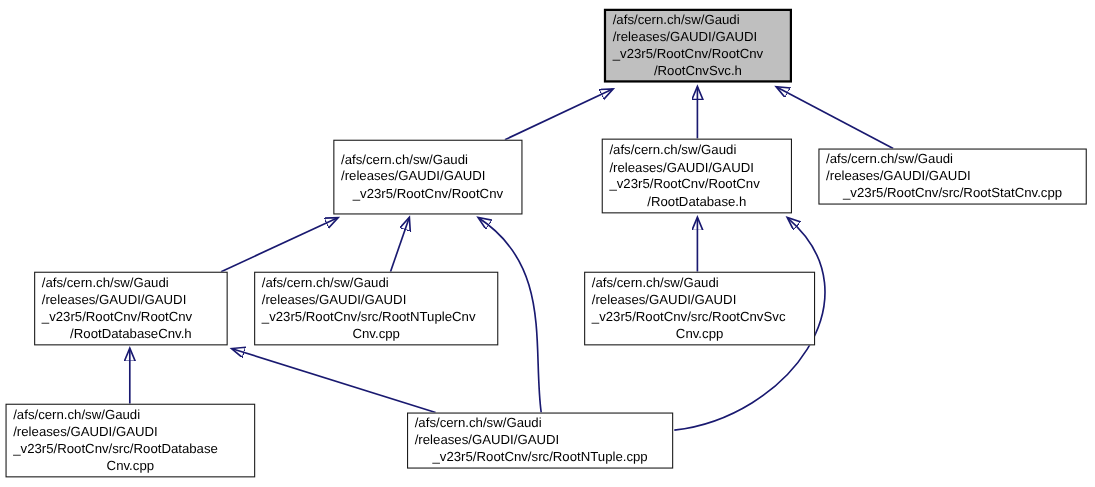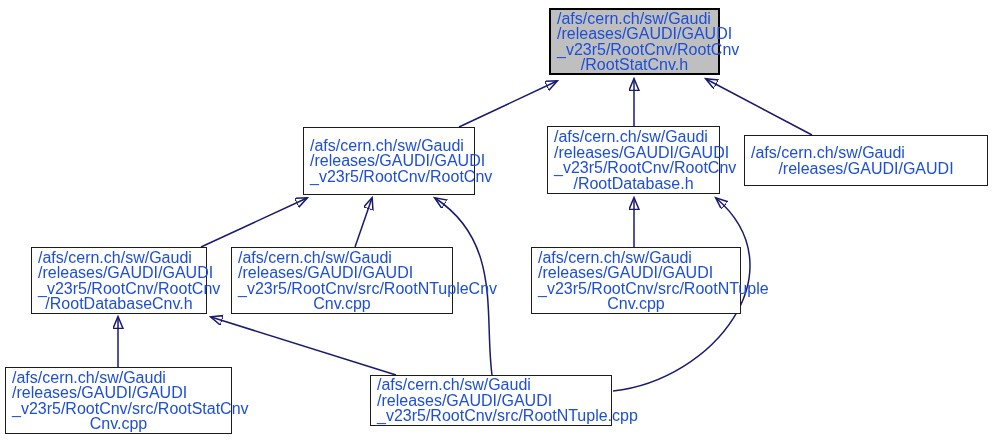--- a/index.html
+++ b/index.html
@@ -9,22 +9,22 @@
     height: 443px;
     background: #ffffff;
     font-family: "Liberation Sans", sans-serif;
     overflow: hidden;
   }
   .node {
     position: absolute;
     box-sizing: border-box;
     background: #ffffff;
     border: 1.5px solid #1c1c1c;
-    color: #1d4ed8;
-    font-size: 16px;
+    color: #000000;
+    font-size: 12px;
     line-height: 15.5px;
     display: flex;
     flex-direction: column;
     justify-content: center;
     padding: 1px 6px;
     cursor: pointer;
   }
   .node .line { white-space: nowrap; text-align: left; }
   .node .line:last-child { text-align: center; }
   .node.highlight { background: #bfbfbf; border-width: 2px; border-color: #000000; }
@@ -55,66 +55,67 @@
     <path d="M 634,247 L 634,198" marker-end="url(#arrow)"></path>
     <path d="M 613,391 C 714,380 800,270 716,198" marker-end="url(#arrow)"></path>
     <path d="M 118,367 L 118,317" marker-end="url(#arrow)"></path>
     <path d="M 396,375 L 211,317" marker-end="url(#arrow)"></path>
   </svg>
 
   <div class="node highlight" style="left:549px; top:8px; width:171px; height:67px;">
     <div class="line">/afs/cern.ch/sw/Gaudi</div>
     <div class="line">/releases/GAUDI/GAUDI</div>
     <div class="line">_v23r5/RootCnv/RootCnv</div>
-    <div class="line">/RootStatCnv.h</div>
+    <div class="line">/RootCnvSvc.h</div>
   </div>
 
   <div class="node" style="left:303px; top:127px; width:172px; height:68px;">
     <div class="line">/afs/cern.ch/sw/Gaudi</div>
     <div class="line">/releases/GAUDI/GAUDI</div>
     <div class="line">_v23r5/RootCnv/RootCnv</div>
   </div>
 
   <div class="node" style="left:547px; top:126px; width:173px; height:68px;">
     <div class="line">/afs/cern.ch/sw/Gaudi</div>
     <div class="line">/releases/GAUDI/GAUDI</div>
     <div class="line">_v23r5/RootCnv/RootCnv</div>
     <div class="line">/RootDatabase.h</div>
   </div>
 
   <div class="node" style="left:744px; top:135px; width:244px; height:51px;">
     <div class="line">/afs/cern.ch/sw/Gaudi</div>
     <div class="line">/releases/GAUDI/GAUDI</div>
+    <div class="line">_v23r5/RootCnv/src/RootStatCnv.cpp</div>
   </div>
 
   <div class="node" style="left:31px; top:247px; width:176px; height:67px;">
     <div class="line">/afs/cern.ch/sw/Gaudi</div>
     <div class="line">/releases/GAUDI/GAUDI</div>
     <div class="line">_v23r5/RootCnv/RootCnv</div>
     <div class="line">/RootDatabaseCnv.h</div>
   </div>
 
   <div class="node" style="left:231px; top:247px; width:222px; height:67px;">
     <div class="line">/afs/cern.ch/sw/Gaudi</div>
     <div class="line">/releases/GAUDI/GAUDI</div>
     <div class="line">_v23r5/RootCnv/src/RootNTupleCnv</div>
     <div class="line">Cnv.cpp</div>
   </div>
 
   <div class="node" style="left:531px; top:247px; width:210px; height:67px;">
     <div class="line">/afs/cern.ch/sw/Gaudi</div>
     <div class="line">/releases/GAUDI/GAUDI</div>
-    <div class="line">_v23r5/RootCnv/src/RootNTuple</div>
+    <div class="line">_v23r5/RootCnv/src/RootCnvSvc</div>
     <div class="line">Cnv.cpp</div>
   </div>
 
   <div class="node" style="left:5px; top:367px; width:227px; height:67px;">
     <div class="line">/afs/cern.ch/sw/Gaudi</div>
     <div class="line">/releases/GAUDI/GAUDI</div>
-    <div class="line">_v23r5/RootCnv/src/RootStatCnv</div>
+    <div class="line">_v23r5/RootCnv/src/RootDatabase</div>
     <div class="line">Cnv.cpp</div>
   </div>
 
   <div class="node" style="left:370px; top:375px; width:242px; height:51px;">
     <div class="line">/afs/cern.ch/sw/Gaudi</div>
     <div class="line">/releases/GAUDI/GAUDI</div>
     <div class="line">_v23r5/RootCnv/src/RootNTuple.cpp</div>
   </div>
 
 </div>

